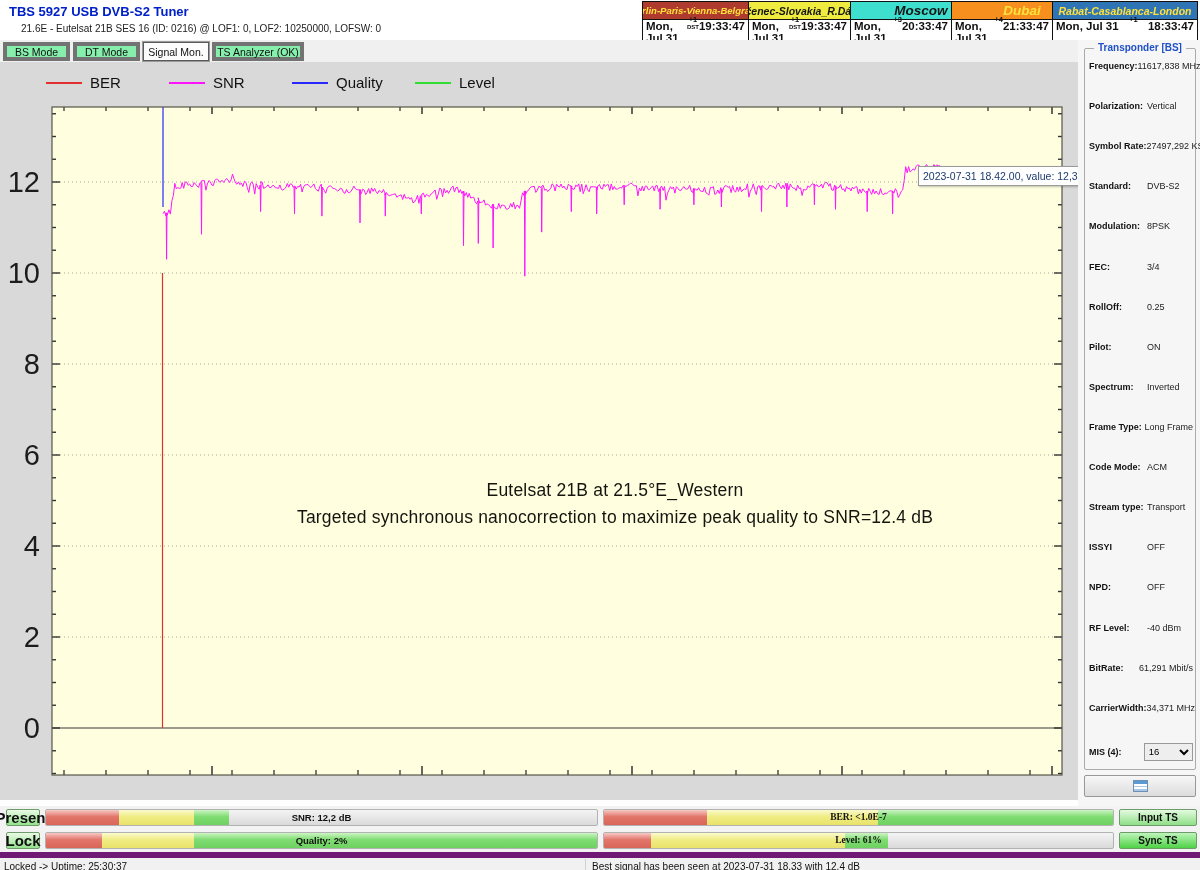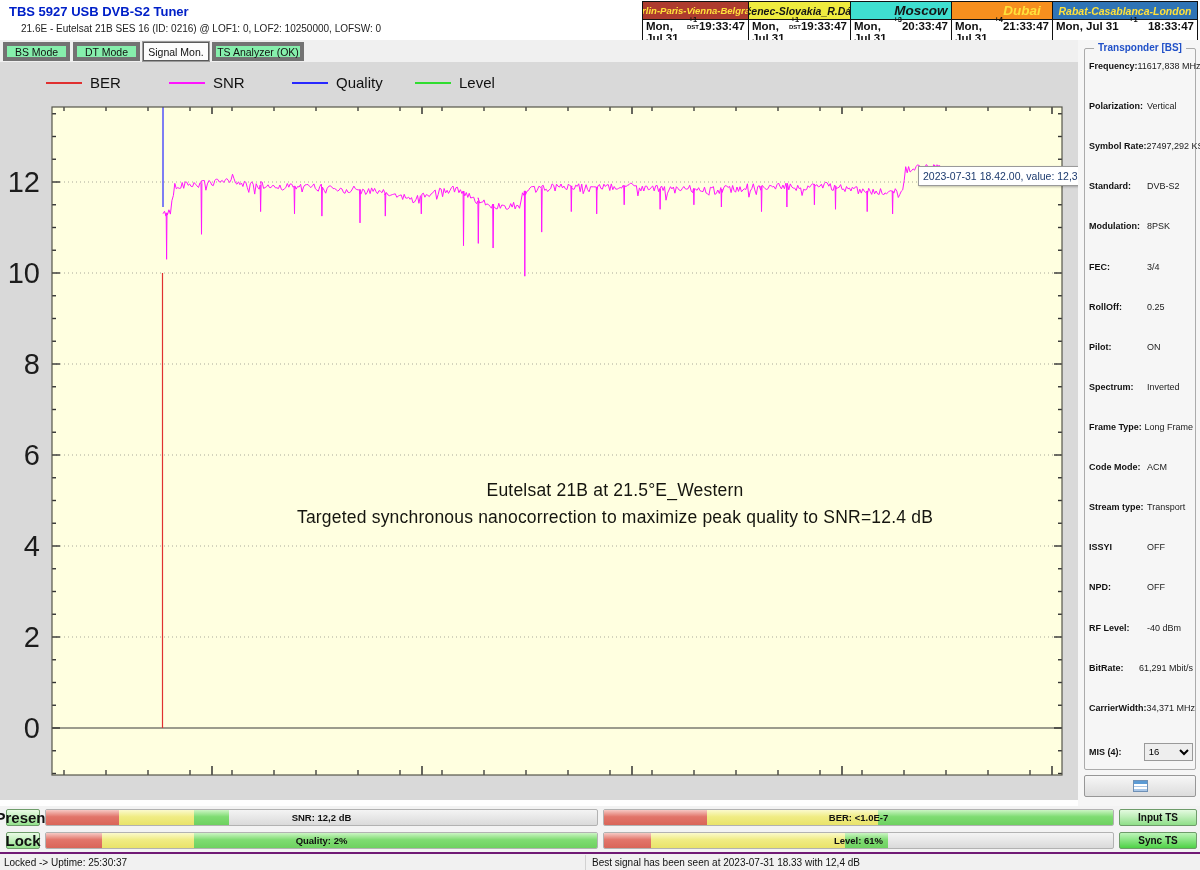--- a/index.html
+++ b/index.html
@@ -70,31 +70,31 @@
   .bar-row { display:flex; align-items:center; height:18px; margin:0 2px 5px 6px; gap:5px; }
   .small-btn { width:34px; height:17px; font-size:15px; font-weight:bold; color:#111;
                background:linear-gradient(#eafbe6,#94e28c); border:1px solid #6e9c6a; border-radius:2px;
                display:flex; align-items:center; justify-content:center; cursor:default; }
   .right-btn { width:78px; height:17px; font-size:10px; font-weight:bold; color:#111;
                background:linear-gradient(#e4fae0,#8fdf88); border:1px solid #6e9c6a; border-radius:2px;
                display:flex; align-items:center; justify-content:center; cursor:default; }
   .right-btn.bright { background:linear-gradient(#bef5ba,#4ed246); }
   .meter { position:relative; height:17px; border:1px solid #b2b2b2; border-radius:2px;
            background:linear-gradient(#f4f4f4,#dadada); overflow:hidden; display:flex; }
-  .meter.m1 { width:553px; } .meter.m2 { width:511px; }
+  .meter.m1 { width:553px; } .meter.m2 { width:511px;font-family:Liberation Serif, serif; }
   .seg { height:100%; }
   .seg.red    { background:linear-gradient(#f6c9c4,#e2756a 45%,#d96558); }
   .seg.yellow { background:linear-gradient(#fbfacd,#f0ec84 45%,#e9e36a); }
   .seg.green  { background:linear-gradient(#ccf5c4,#7fdc72 45%,#6ed160); }
   .meter-label { position:absolute; left:0; top:0; width:100%; height:100%; display:flex;
                  align-items:center; justify-content:center; font-size:9.5px; font-weight:bold; color:#111; }
 
   
   .statusbar { position:absolute; left:0; top:852px; width:1200px; height:18px; background:#f1f1f1;
-               border-top:2px solid #701a75; font-size:10px; color:#111; }
+               border-top:6px solid #701a75; font-size:10px; color:#111; }
   .status-left { position:absolute; left:4px; top:3px; }
   .status-sep { position:absolute; left:585px; top:1px; height:16px; width:1px; background:#d2d2d2; }
   .status-right { position:absolute; left:592px; top:3px; }
 </style>
 </head>
 <body>
 
 <div class="app">
 
   <div class="header">

